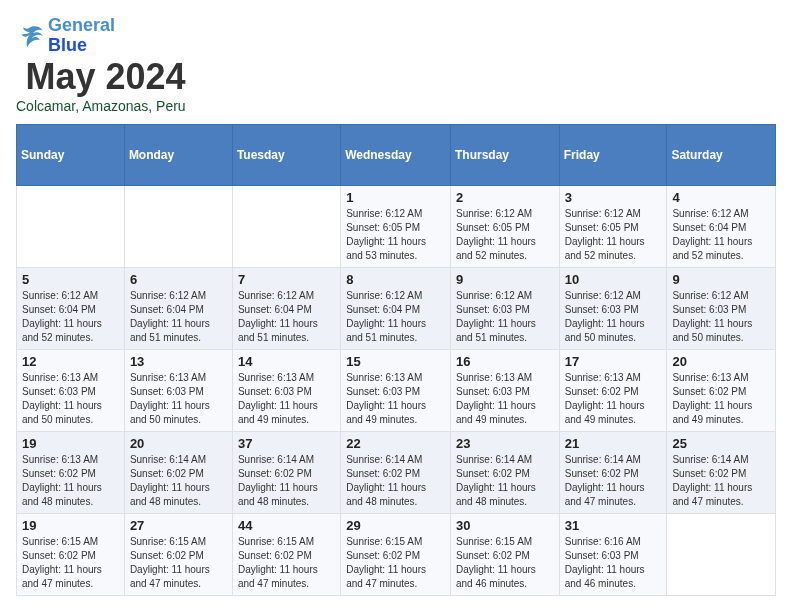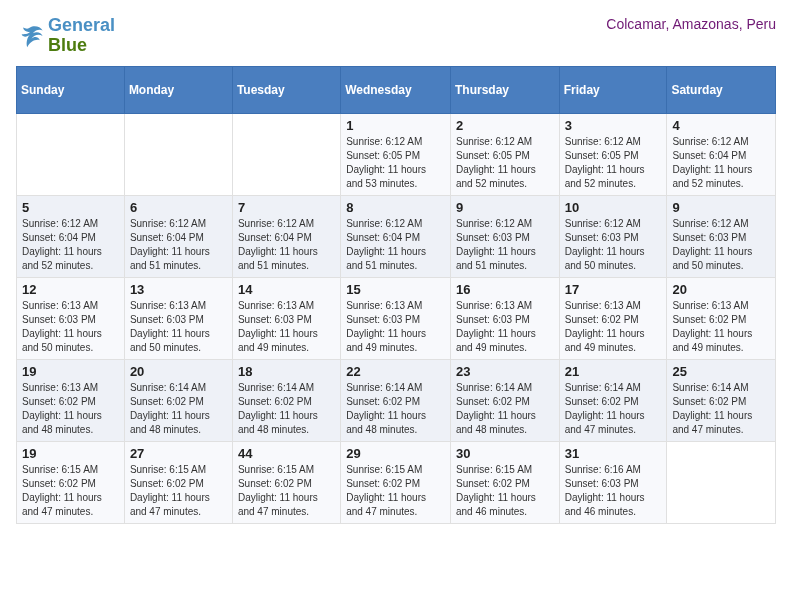--- a/index.html
+++ b/index.html
@@ -8,20 +8,21 @@
       background: #fff;
       width: 792px;
       min-height: 612px;
       padding: 16px;
     }
     .header {
       display: flex;
       justify-content: space-between;
       align-items: flex-start;
       margin-bottom: 10px;
+      flex-direction: column;
     }
     .logo {
       display: flex;
       align-items: center;
       gap: 4px;
     }
     .logo-text {
       font-size: 18px;
       font-weight: bold;
       color: #1a1a2e;
@@ -37,33 +38,33 @@
     .title-block {
       text-align: right;
     }
     .month-title {
       font-size: 36px;
       font-weight: bold;
       color: #333;
     }
     .subtitle {
       font-size: 14px;
-      color: #701a75;
+      color: #14532d;
     }
     .calendar {
       width: 100%;
       border-collapse: collapse;
       font-size: 11px;
     }
     .calendar thead tr {
       background: #4a7ebf;
       color: #fff;
     }
     .calendar thead th {
-      padding: 16px 4px;
+      padding: 23px 4px;
       text-align: left;
       font-size: 12px;
       font-weight: bold;
       border: 1px solid #3a6eaf;
     }
     .calendar tbody tr {
       border-bottom: 1px solid #ddd;
     }
     .calendar tbody td {
       vertical-align: top;
@@ -97,24 +98,25 @@
 </head>
 <body>
 
 <div class="header">
   <div class="logo">
     <svg class="logo-bird" viewBox="0 0 40 40" xmlns="http://www.w3.org/2000/svg">
       <path d="M20 8 C25 4, 35 6, 38 12 C34 10, 28 11, 24 16 C30 13, 36 15, 38 20 C33 17, 26 18, 22 24 C26 20, 32 21, 34 26 C28 24, 20 28, 16 36 C14 30, 16 22, 20 18 C16 22, 10 22, 8 18 C12 17, 17 18, 20 14 C16 15, 11 13, 10 8 C14 10, 18 10, 20 8Z" fill="#4a90c4"></path>
     </svg>
     <div class="logo-text">
       <span>General</span><br>
-      <span style="color:#4d7c0f">Blue</span>
+      <span style="color:#1d4ed8">Blue</span>
     </div>
   </div>
   <div class="title-block">
+    <div class="month-title">May 2024</div>
     <div class="subtitle">Colcamar, Amazonas, Peru</div>
   </div>
 </div>
 
 <table class="calendar">
   <thead>
     <tr>
       <th>Sunday</th>
       <th>Monday</th>
       <th>Tuesday</th>
@@ -249,21 +251,21 @@
 Sunset: 6:02 PM
 Daylight: 11 hours and 48 minutes.</div>
         </td>
         <td>
           <div class="day-number">20</div>
           <div class="day-info" style="white-space: pre-line;">Sunrise: 6:14 AM
 Sunset: 6:02 PM
 Daylight: 11 hours and 48 minutes.</div>
         </td>
         <td>
-          <div class="day-number">18</div>
+          <div class="day-number">37</div>
           <div class="day-info" style="white-space: pre-line;">Sunrise: 6:14 AM
 Sunset: 6:02 PM
 Daylight: 11 hours and 48 minutes.</div>
         </td>
         <td>
           <div class="day-number">22</div>
           <div class="day-info" style="white-space: pre-line;">Sunrise: 6:14 AM
 Sunset: 6:02 PM
 Daylight: 11 hours and 48 minutes.</div>
         </td>

